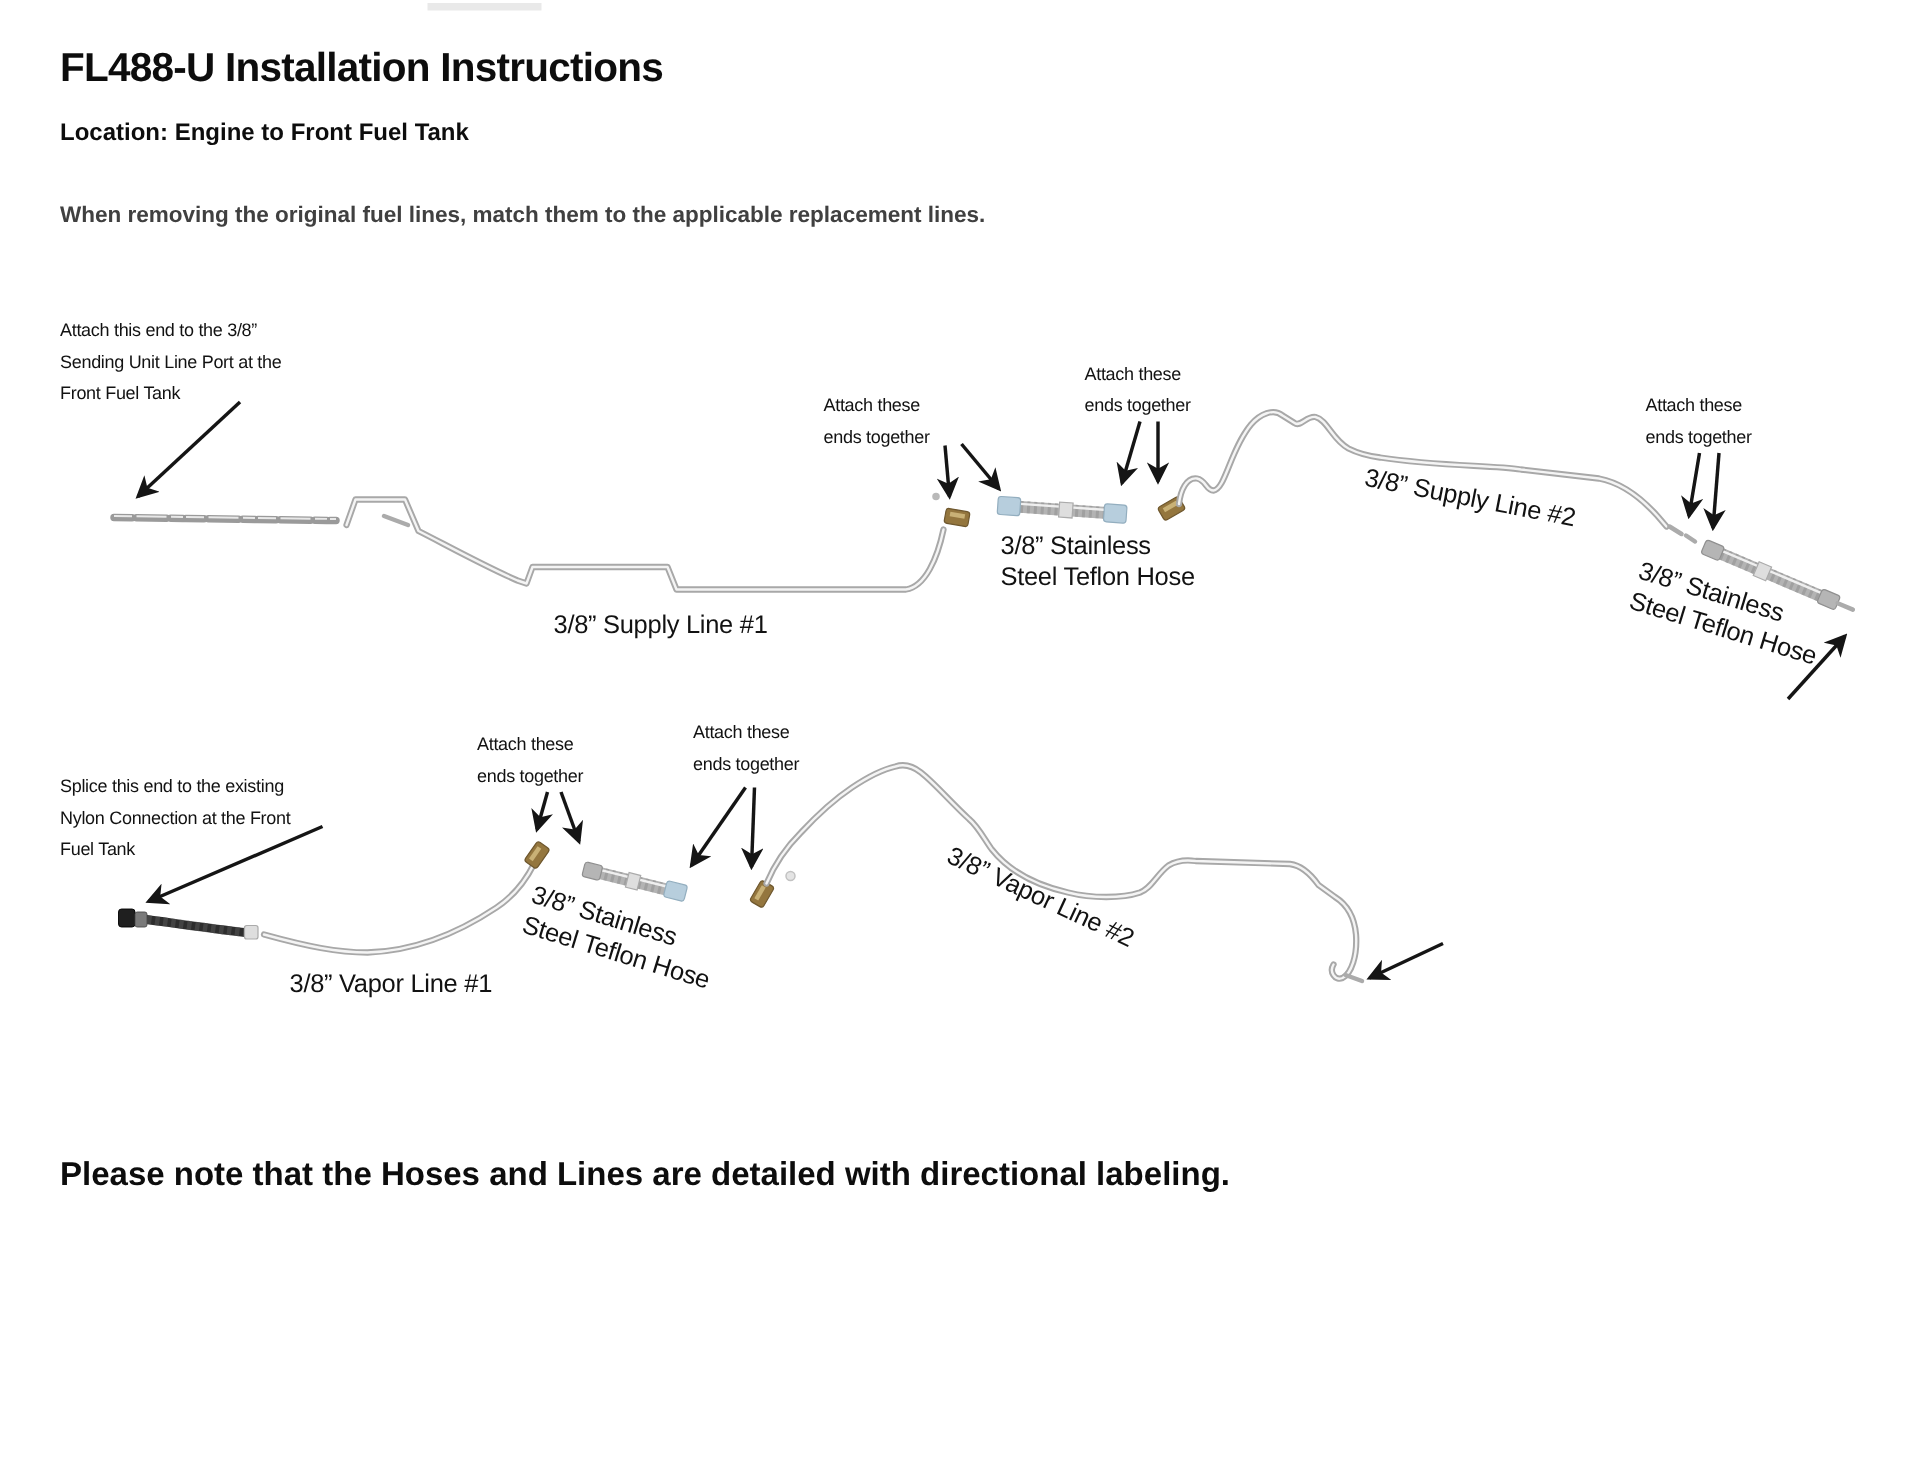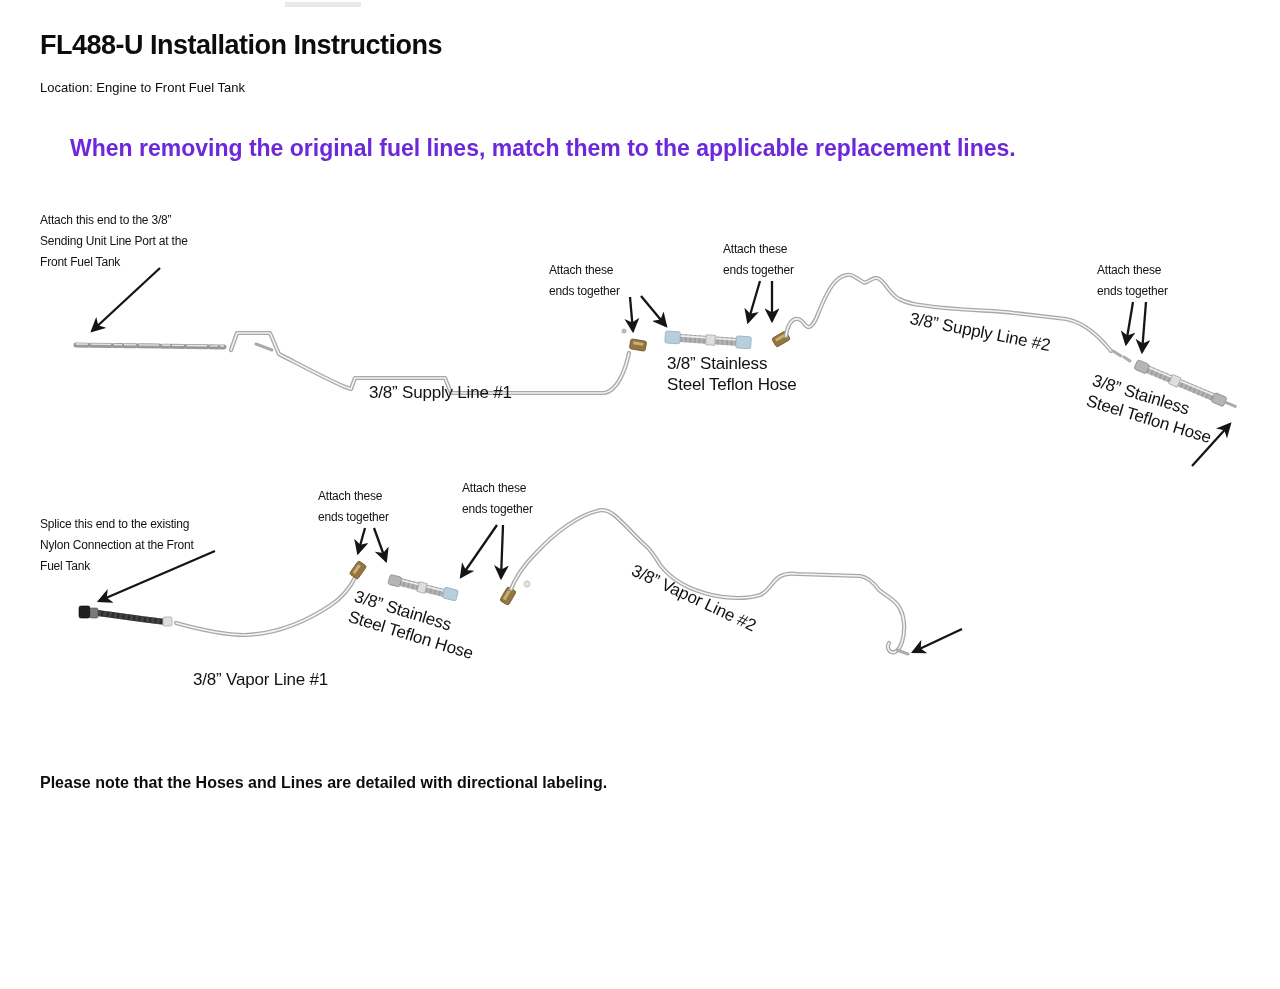--- a/index.html
+++ b/index.html
@@ -1,25 +1,25 @@
 <!DOCTYPE html>
 <html><head>
 <meta charset="utf-8">
 <style>
   html,body{margin:0;padding:0;background:#fff;}
   #page{position:relative;width:1280px;height:844px;background:#ffffff;overflow:hidden;
         font-family:"Liberation Sans",sans-serif;color:#141414;}
   .abs{position:absolute;}
   .title{font-size:27px;font-weight:bold;letter-spacing:-0.5px;color:#0d0d0d;white-space:nowrap;}
-  .h2{font-size:13px;font-weight:normal;color:#0d0d0d;white-space:nowrap;}
-  .intro{font-size:23px;font-weight:bold;color:#6d28d9;white-space:nowrap;margin-left:30px;}
+  .h2{font-size:16px;font-weight:bold;color:#0d0d0d;white-space:nowrap;}
+  .intro{font-size:15px;font-weight:bold;color:#404040;white-space:nowrap;}
   .note{font-size:12px;line-height:21px;white-space:pre-line;color:#121212;letter-spacing:-0.2px;}
   .lbl{font-size:17px;line-height:21px;white-space:pre-line;color:#121212;letter-spacing:-0.2px;}
   .rot{transform-origin:0 0;}
-  .footer{font-size:16px;font-weight:bold;line-height:25px;color:#0d0d0d;white-space:pre-line;}
+  .footer{font-size:22px;font-weight:bold;line-height:25px;color:#0d0d0d;white-space:pre-line;}
   .topbar{position:absolute;left:285px;top:2px;width:76px;height:5px;background:#e9e9e9;}
   svg{position:absolute;left:0;top:0;}
   .tube{stroke:#a8a8a8;stroke-width:4.2;fill:none;stroke-linejoin:round;stroke-linecap:round;}
   .tube-hi{stroke:#f4f4f4;stroke-width:1.6;fill:none;stroke-linejoin:round;stroke-linecap:round;}
   .braid{stroke:#b3b3b3;stroke-width:8;fill:none;stroke-linecap:round;}
   .braid-tex{stroke:#909090;stroke-width:8;fill:none;stroke-dasharray:2 2.6;opacity:.55;}
   .braid-hi{stroke:#efefef;stroke-width:1.6;fill:none;}
   .dkhose{stroke:#2d2d2d;stroke-width:6;fill:none;stroke-linecap:round;}
   .dkhose-tex{stroke:#5a5a5a;stroke-width:6;fill:none;stroke-dasharray:3 2.4;opacity:.5;}
   .arrow{stroke:#151515;stroke-width:2.3;fill:none;marker-end:url(#ah);}
@@ -147,35 +147,35 @@
 
   <div class="abs note" style="left:40px;top:210px;">Attach this end to the 3/8”
 Sending Unit Line Port at the
 Front Fuel Tank</div>
   <div class="abs note" style="left:549px;top:260px;">Attach these
 ends together</div>
   <div class="abs note" style="left:723px;top:239px;">Attach these
 ends together</div>
   <div class="abs note" style="left:1097px;top:260px;">Attach these
 ends together</div>
-  <div class="abs lbl" style="left:369px;top:382px;">3/8” Supply Line #1</div>
+  <div class="abs lbl" style="left:369px;top:406px;">3/8” Supply Line #1</div>
   <div class="abs lbl rot" style="left:912px;top:308px;transform:rotate(11deg);">3/8” Supply Line #2</div>
   <div class="abs lbl" style="left:667px;top:353px;">3/8” Stainless
 Steel Teflon Hose</div>
   <div class="abs lbl rot" style="left:1096px;top:370px;transform:rotate(17deg);">3/8” Stainless
 Steel Teflon Hose</div>
 
   <div class="abs note" style="left:40px;top:514px;">Splice this end to the existing
 Nylon Connection at the Front
 Fuel Tank</div>
   <div class="abs note" style="left:318px;top:486px;">Attach these
 ends together</div>
   <div class="abs note" style="left:462px;top:478px;">Attach these
 ends together</div>
   <div class="abs lbl rot" style="left:358px;top:586px;transform:rotate(17deg);">3/8” Stainless
 Steel Teflon Hose</div>
-  <div class="abs lbl" style="left:193px;top:645px;margin-top:24px;">3/8” Vapor Line #1</div>
+  <div class="abs lbl" style="left:193px;top:645px;">3/8” Vapor Line #1</div>
   <div class="abs lbl rot" style="left:637px;top:560px;transform:rotate(25deg);">3/8” Vapor Line #2</div>
 
   <div class="abs footer" style="left:40px;top:745px;">
     <div>Please note that the Hoses and Lines are detailed with directional labeling.</div>
   </div>
 </div>
 
 </body></html>

